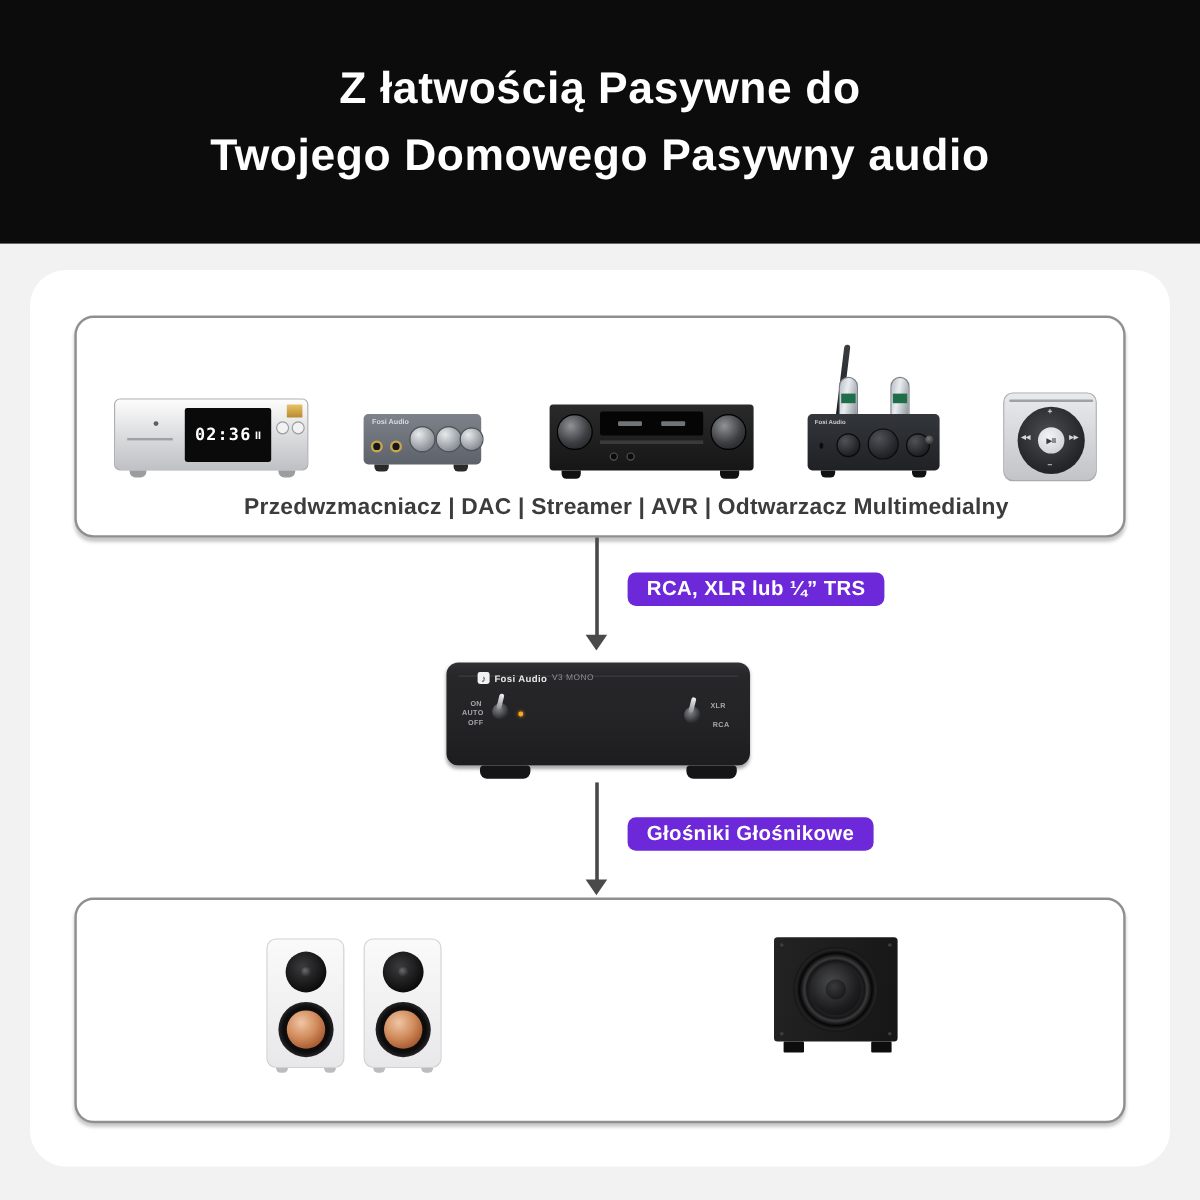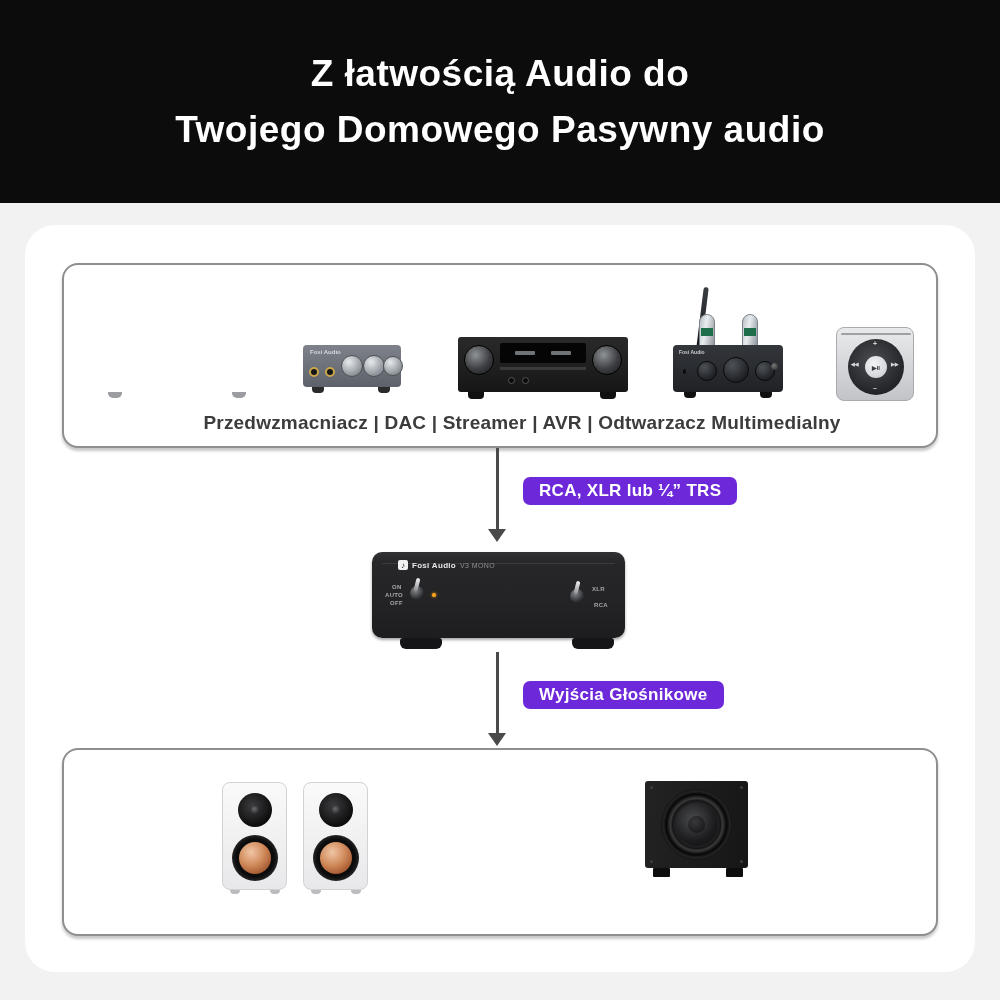--- a/index.html
+++ b/index.html
@@ -165,28 +165,39 @@
               background:radial-gradient(circle at 40% 35%, #39393b, #101012); }
   .sub-foot { position:absolute; top:868px; width:17px; height:9px; background:#0d0d0d; border-radius:1px; }
   .sf1 { left:653px; } .sf2 { left:726px; }
 </style>
 </head>
 <body>
 
 <div class="page">
 
   <div class="header">
-    <div class="h-line">Z łatwością Audio do</div>
+    <div class="h-line">Z łatwością Pasywne do</div>
     <div class="h-line">Twojego Domowego Pasywny audio</div>
   </div>
 
   <div class="card"></div>
 
   <div class="gbox box-sources"></div>
 
+  <div class="dev player">
+    <span class="led"></span>
+    <span class="tinyline"></span>
+    <div class="screen">
+      <span class="time">02:36</span>
+      <span class="pause">II</span>
+    </div>
+    <span class="btn b1"></span>
+    <span class="btn" style="left:147px"></span>
+    <span class="badge"></span>
+  </div>
   <span class="foot pl-foot" style="left:108px"></span>
   <span class="foot pl-foot" style="left:232px"></span>
 
   <div class="dev dac">
     <span class="brand">Fosi Audio</span>
     <span class="jack j1"></span>
     <span class="jack j2"></span>
     <span class="knob k1"></span>
     <span class="knob k2"></span>
     <span class="knob k3"></span>
@@ -262,21 +273,21 @@
   <span class="sw-label sl-xlr">XLR</span>
   <span class="sw-label sl-rca">RCA</span>
   <div class="toggle tog-input">
       <span class="lever"></span>
     </div>
   <span class="amp-foot af1"></span>
   <span class="amp-foot af2"></span>
 
   <div class="v-arrow arrow2"></div>
   <div class="arrow-head head2"></div>
-  <div class="conn-label lbl-out">Wyjścia Głośnikowe</div>
+  <div class="conn-label lbl-out">Głośniki Głośnikowe</div>
 
   <div class="gbox box-speakers"></div>
 
   <div class="spk spk1">
     <span class="tweet"></span>
     <div class="woof">
         <span class="cone"></span>
       </div>
   </div>
   <div class="spk spk2">

